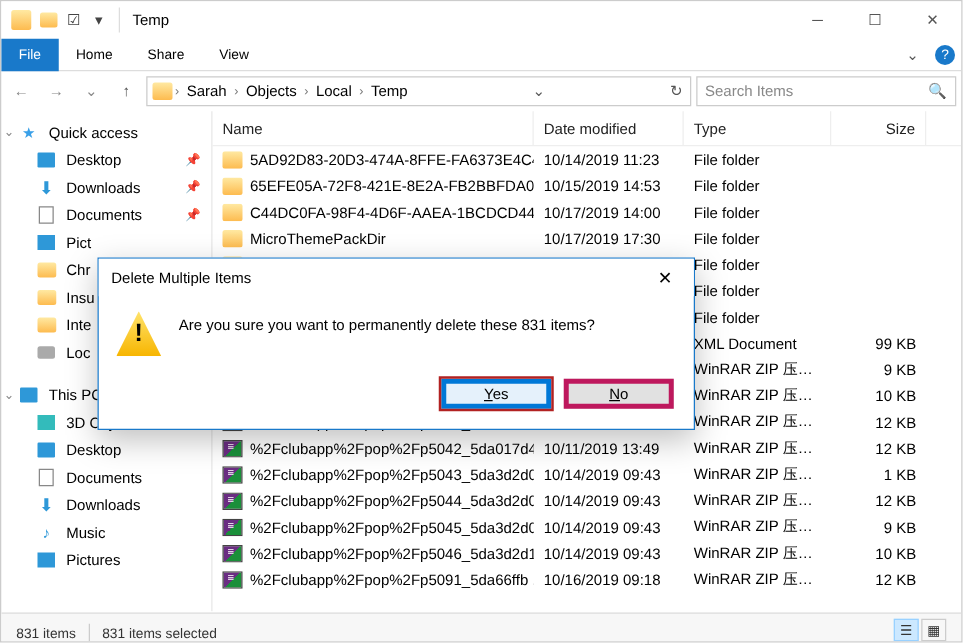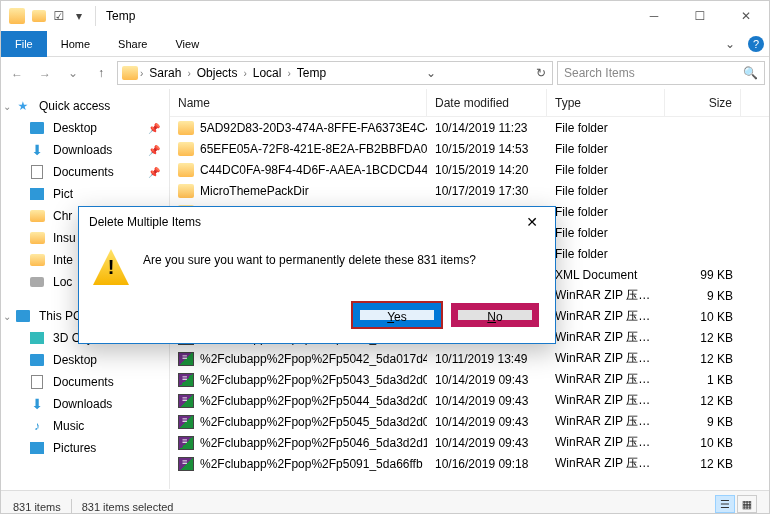--- a/index.html
+++ b/index.html
@@ -66,21 +66,21 @@
     .dialog-overlay { position: absolute; top: 0; left: 0; right: 0; bottom: 0; }
     .dialog { position: absolute; left: 77px; top: 205px; width: 478px; border: 1px solid #1979ca; background: #fff; box-shadow: 0 8px 24px rgba(0,0,0,0.25); }
     .dialog-titlebar { height: 30px; background: #fff; display: flex; align-items: center; padding: 0 8px 0 10px; text-align: right; }
     .dialog-title { font-size: 12px; }
     .dialog-close { margin-left: auto; width: 30px; height: 30px; display: flex; align-items: center; justify-content: center; font-size: 14px; }
     .dialog-body { display: flex; padding: 12px 14px 8px; align-items: flex-start; }
     .warn-icon { width: 36px; height: 36px; margin-right: 14px; background: linear-gradient(#ffe36b, #f7b500); clip-path: polygon(50% 0%, 100% 100%, 0% 100%); position: relative; }
     .warn-icon::after { content: "!"; position: absolute; left: 0; right: 0; top: 7px; text-align: center; font-weight: bold; color: #000; font-size: 20px; }
     .dialog-msg { font-size: 12px; padding-top: 4px; }
     .dialog-buttons { display: flex; justify-content: flex-end; padding: 10px 16px 16px; gap: 10px; }
-    .dialog-buttons button { width: 88px; height: 24px; border: 7px solid #be185d; background: #e1e1e1; font-size: 12px; }
+    .dialog-buttons button { width: 88px; height: 24px; border: 4px solid #be185d; background: #e1e1e1; font-size: 12px; }
     .dialog-buttons button.focused { outline: 2px solid #b22222; outline-offset: 0; background: #e5f1fb; border-color: #0078d7; }
     .icon-desktop { background:#2e98d8; width:14px; height:12px; border-radius:1px;}
     .icon-dl { color:#2e98d8; font-size:14px;}
     .icon-doc { background:#fff; border:1px solid #888; width:12px; height:14px;}
     .icon-pic { background:#2e98d8; width:14px; height:12px;}
     .icon-fold { background:linear-gradient(to bottom,#ffe9a2,#fdbb4f); width:15px; height:12px; border-radius:2px;}
     .icon-pc { background:#2e98d8; width:14px; height:12px; border-radius:1px;}
     .icon-drive { background:#aaa; width:14px; height:10px; border-radius:2px;}
     .icon-3d { background:#3bb; width:14px; height:12px;}
     .icon-music { color:#2e98d8;}
@@ -261,21 +261,21 @@
           </div>
           <div class="cell date">10/15/2019 14:53</div>
           <div class="cell type">File folder</div>
           <div class="cell size"></div>
         </div>
         <div class="row">
           <div class="cell name">
             <div class="file-icon fi-folder"></div>
             <span>C44DC0FA-98F4-4D6F-AAEA-1BCDCD44...</span>
           </div>
-          <div class="cell date">10/15/2019 14:20</div>
+          <div class="cell date">10/17/2019 14:00</div>
           <div class="cell type">File folder</div>
           <div class="cell size"></div>
         </div>
         <div class="row">
           <div class="cell name">
             <div class="file-icon fi-folder"></div>
             <span>MicroThemePackDir</span>
           </div>
           <div class="cell date">10/17/2019 17:30</div>
           <div class="cell type">File folder</div>

